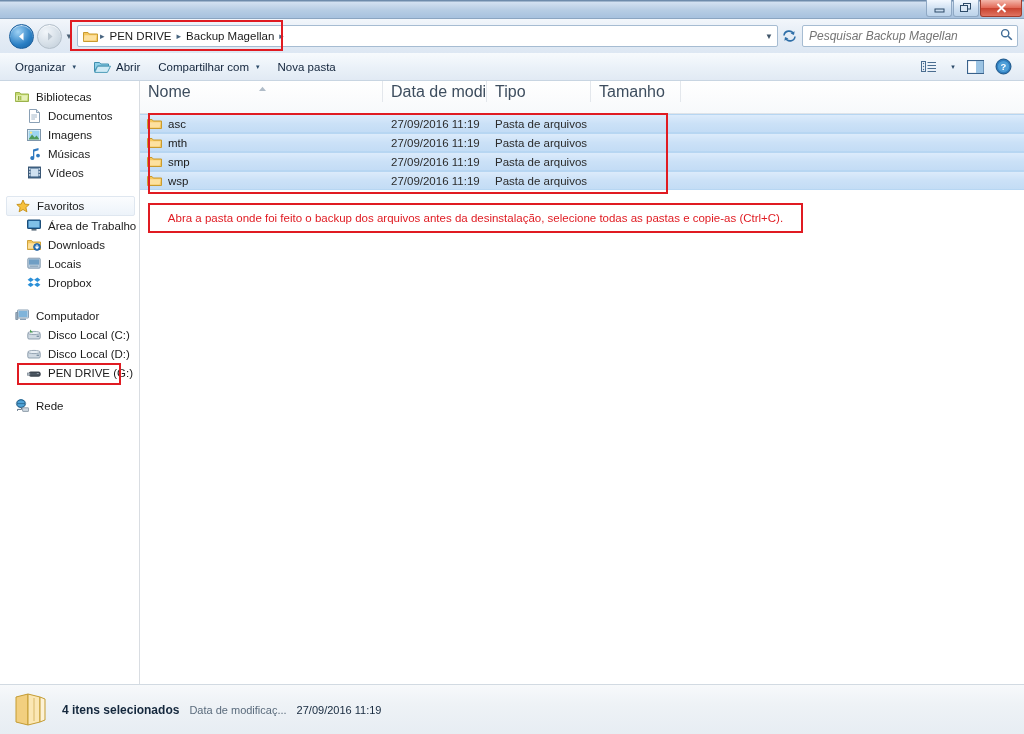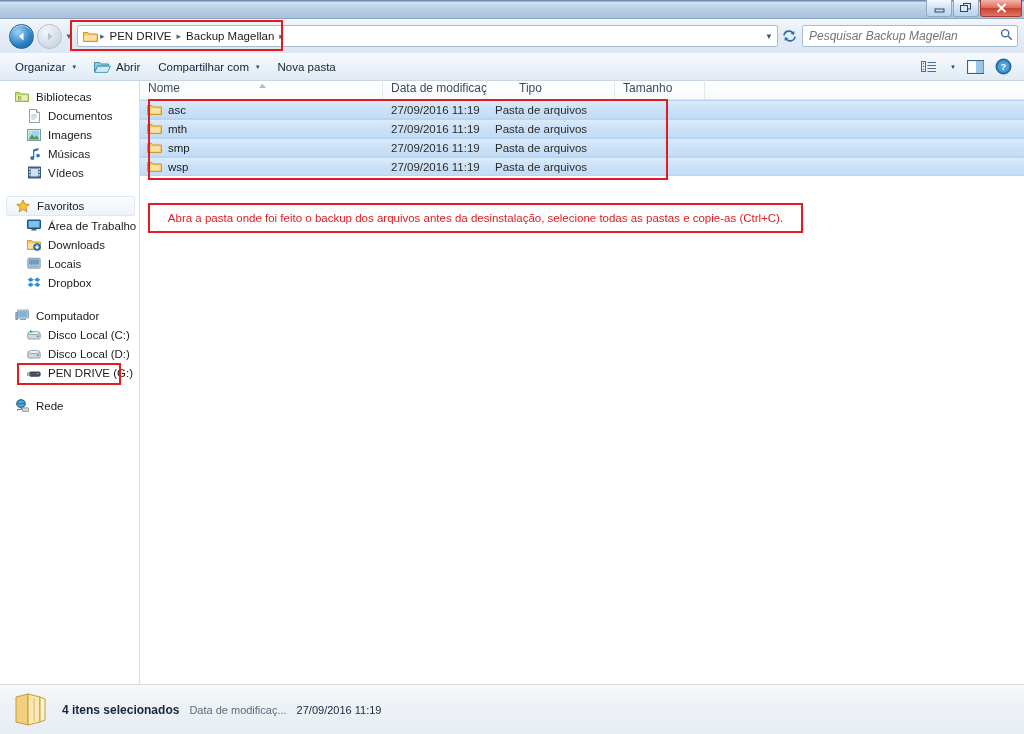--- a/index.html
+++ b/index.html
@@ -254,25 +254,25 @@
   .content {
     flex: 1 1 auto;
     background: #ffffff;
     position: relative;
     min-width: 0;
   }
 
   
   .colhead {
     display: flex;
-    height: 19px;
+    height: 33px;
     background: linear-gradient(to bottom, #ffffff, #f7f9fb);
     border-bottom: 1px solid #dfe3e8;
-    align-items: flex-end;
-    font-size: 12px;
+    align-items: flex-start;
+    font-size: 16px;
     color: #3d4d5e;
     box-sizing: border-box;
   }
   .ch {
     height: 21px;
     line-height: 21px;
     padding-left: 8px;
     box-sizing: border-box;
     border-right: 1px solid #e3e7ec;
     position: relative;
@@ -656,21 +656,21 @@
           <span>Nome</span>
           <span class="sortcaret">
             <svg width="9" height="6" viewBox="0 0 9 6">
                 <path d="M4.5 0.8 L8 5 L1 5 Z" fill="#b0bcc8"></path>
               </svg>
           </span>
         </div>
         <div class="ch" style="width:104px;">
           <span>Data de modificaç...</span>
         </div>
-        <div class="ch" style="width:104px;margin-left:24px;">
+        <div class="ch" style="width:104px;">
           <span>Tipo</span>
         </div>
         <div class="ch" style="width:90px;">
           <span>Tamanho</span>
         </div>
       </div>
 
       <div class="filelist">
 
         <div class="frow sel">

